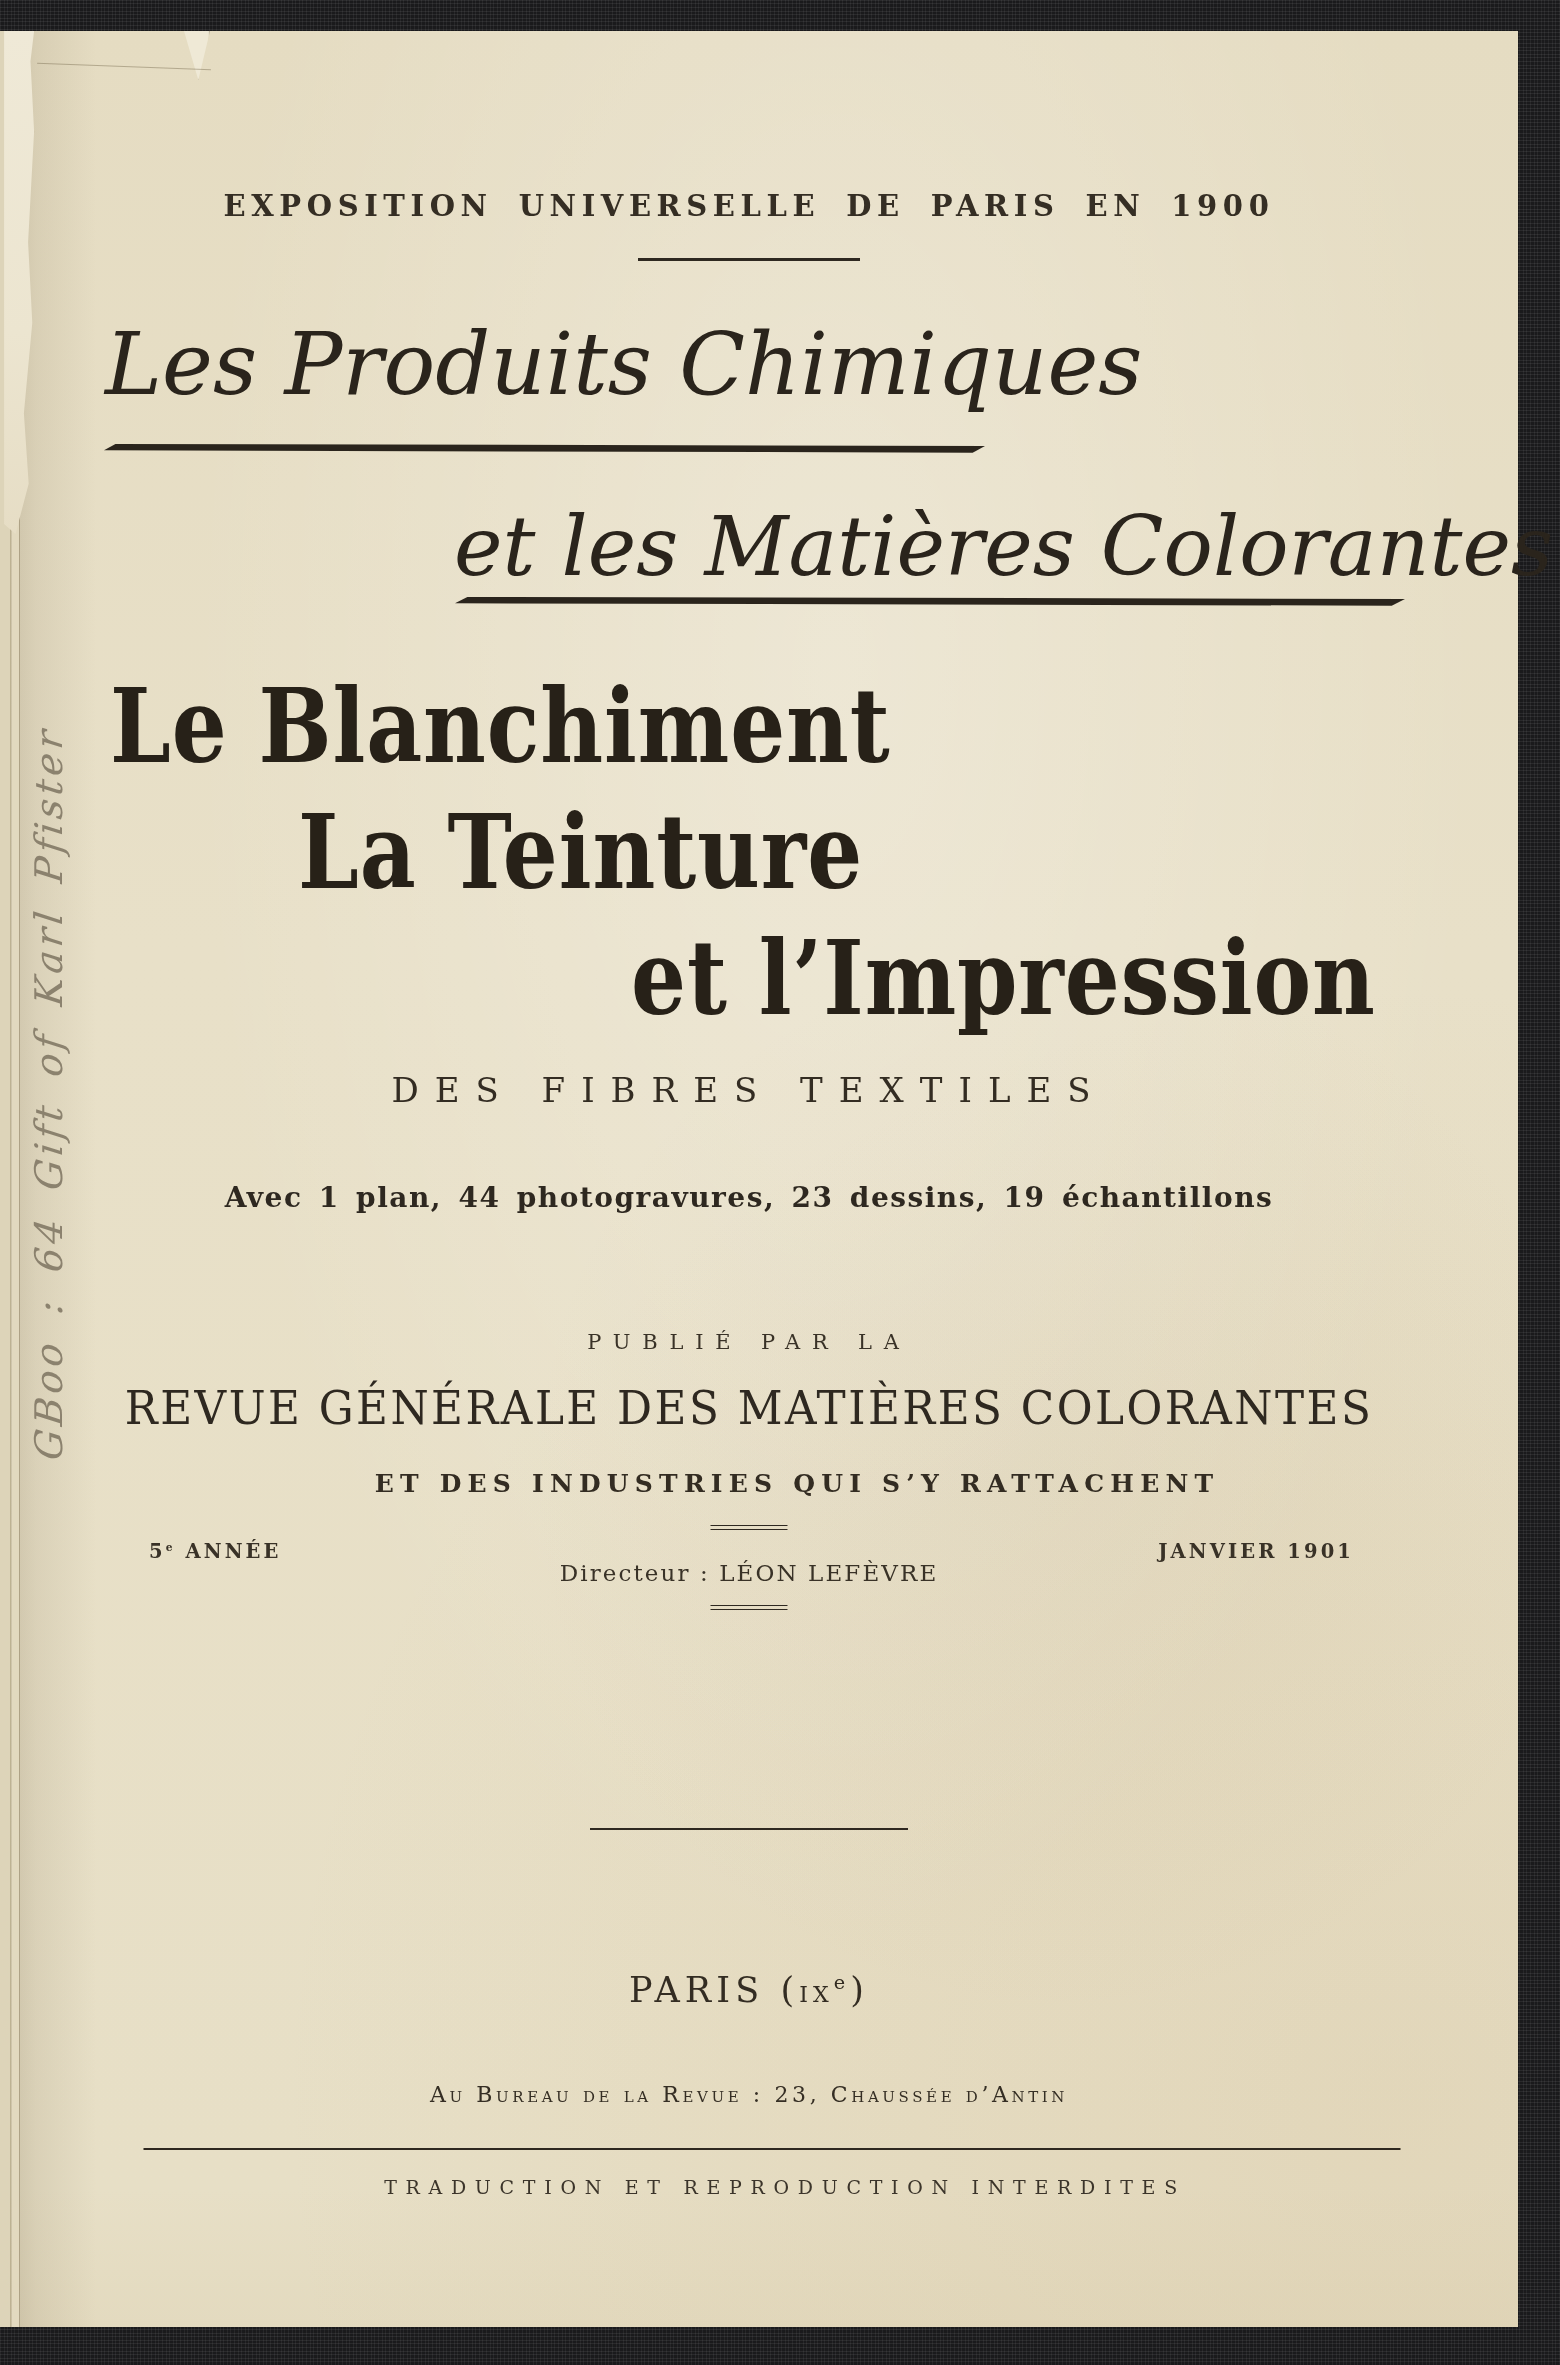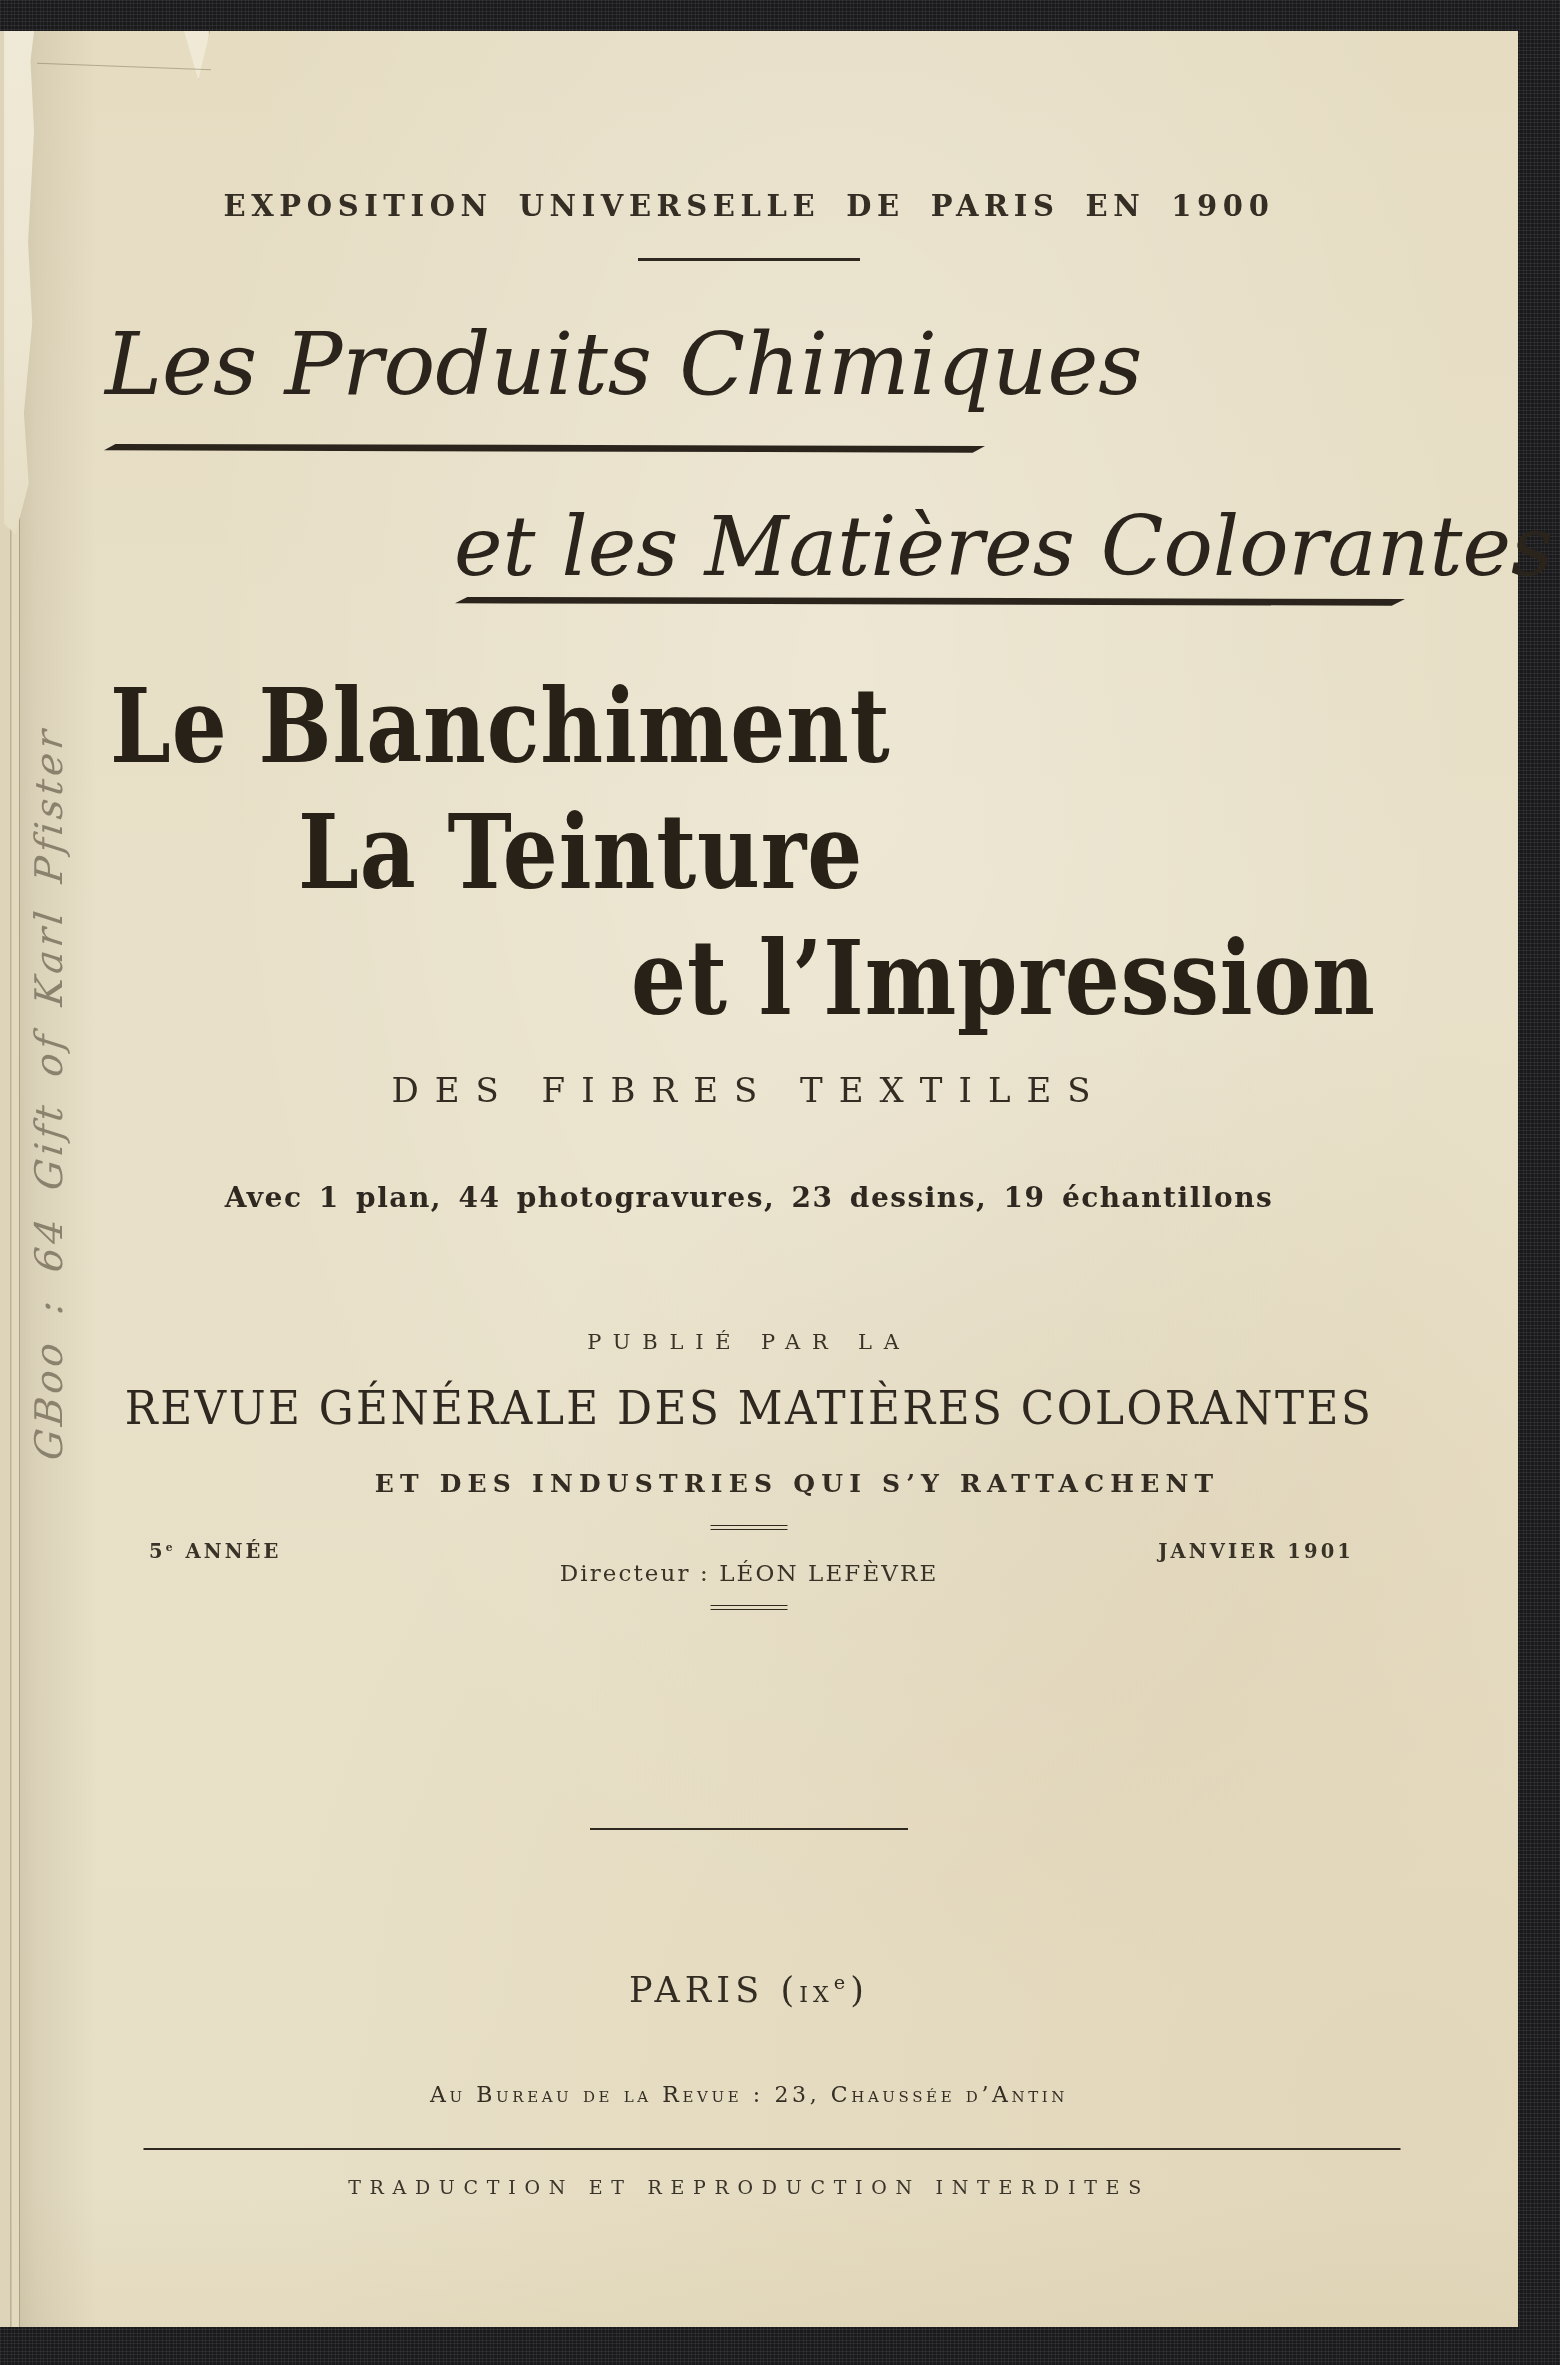--- a/index.html
+++ b/index.html
@@ -132,20 +132,20 @@
 
 
     <div class="rule rule-center" style="top:1828px;width:318px;height:2.1px;"></div>
 
     <div class="line paris" style="top:1970px;"><span>PARIS (</span><span class="smallcaps">ix</span><sup>e</sup><span>)</span></div>
 
     <div class="line bureau" style="top:2082px;">Au Bureau de la Revue : 23, Chaussée d’Antin</div>
 
     <div class="rule rule-center" style="top:2148px;width:1257px;height:1.5px;margin-left:23px;"></div>
 
-    <div class="line traduction" style="top:2176px;">TRADUCTION ET REPRODUCTION INTERDITES</div>
+    <div class="line traduction" style="top:2176px;padding-left:36px;">TRADUCTION ET REPRODUCTION INTERDITES</div>
 
   </div>
 
   <div id="inscription">GBoo : 64  Gift of Karl Pfister</div>
 
 </div>
 
 
 </body></html>

